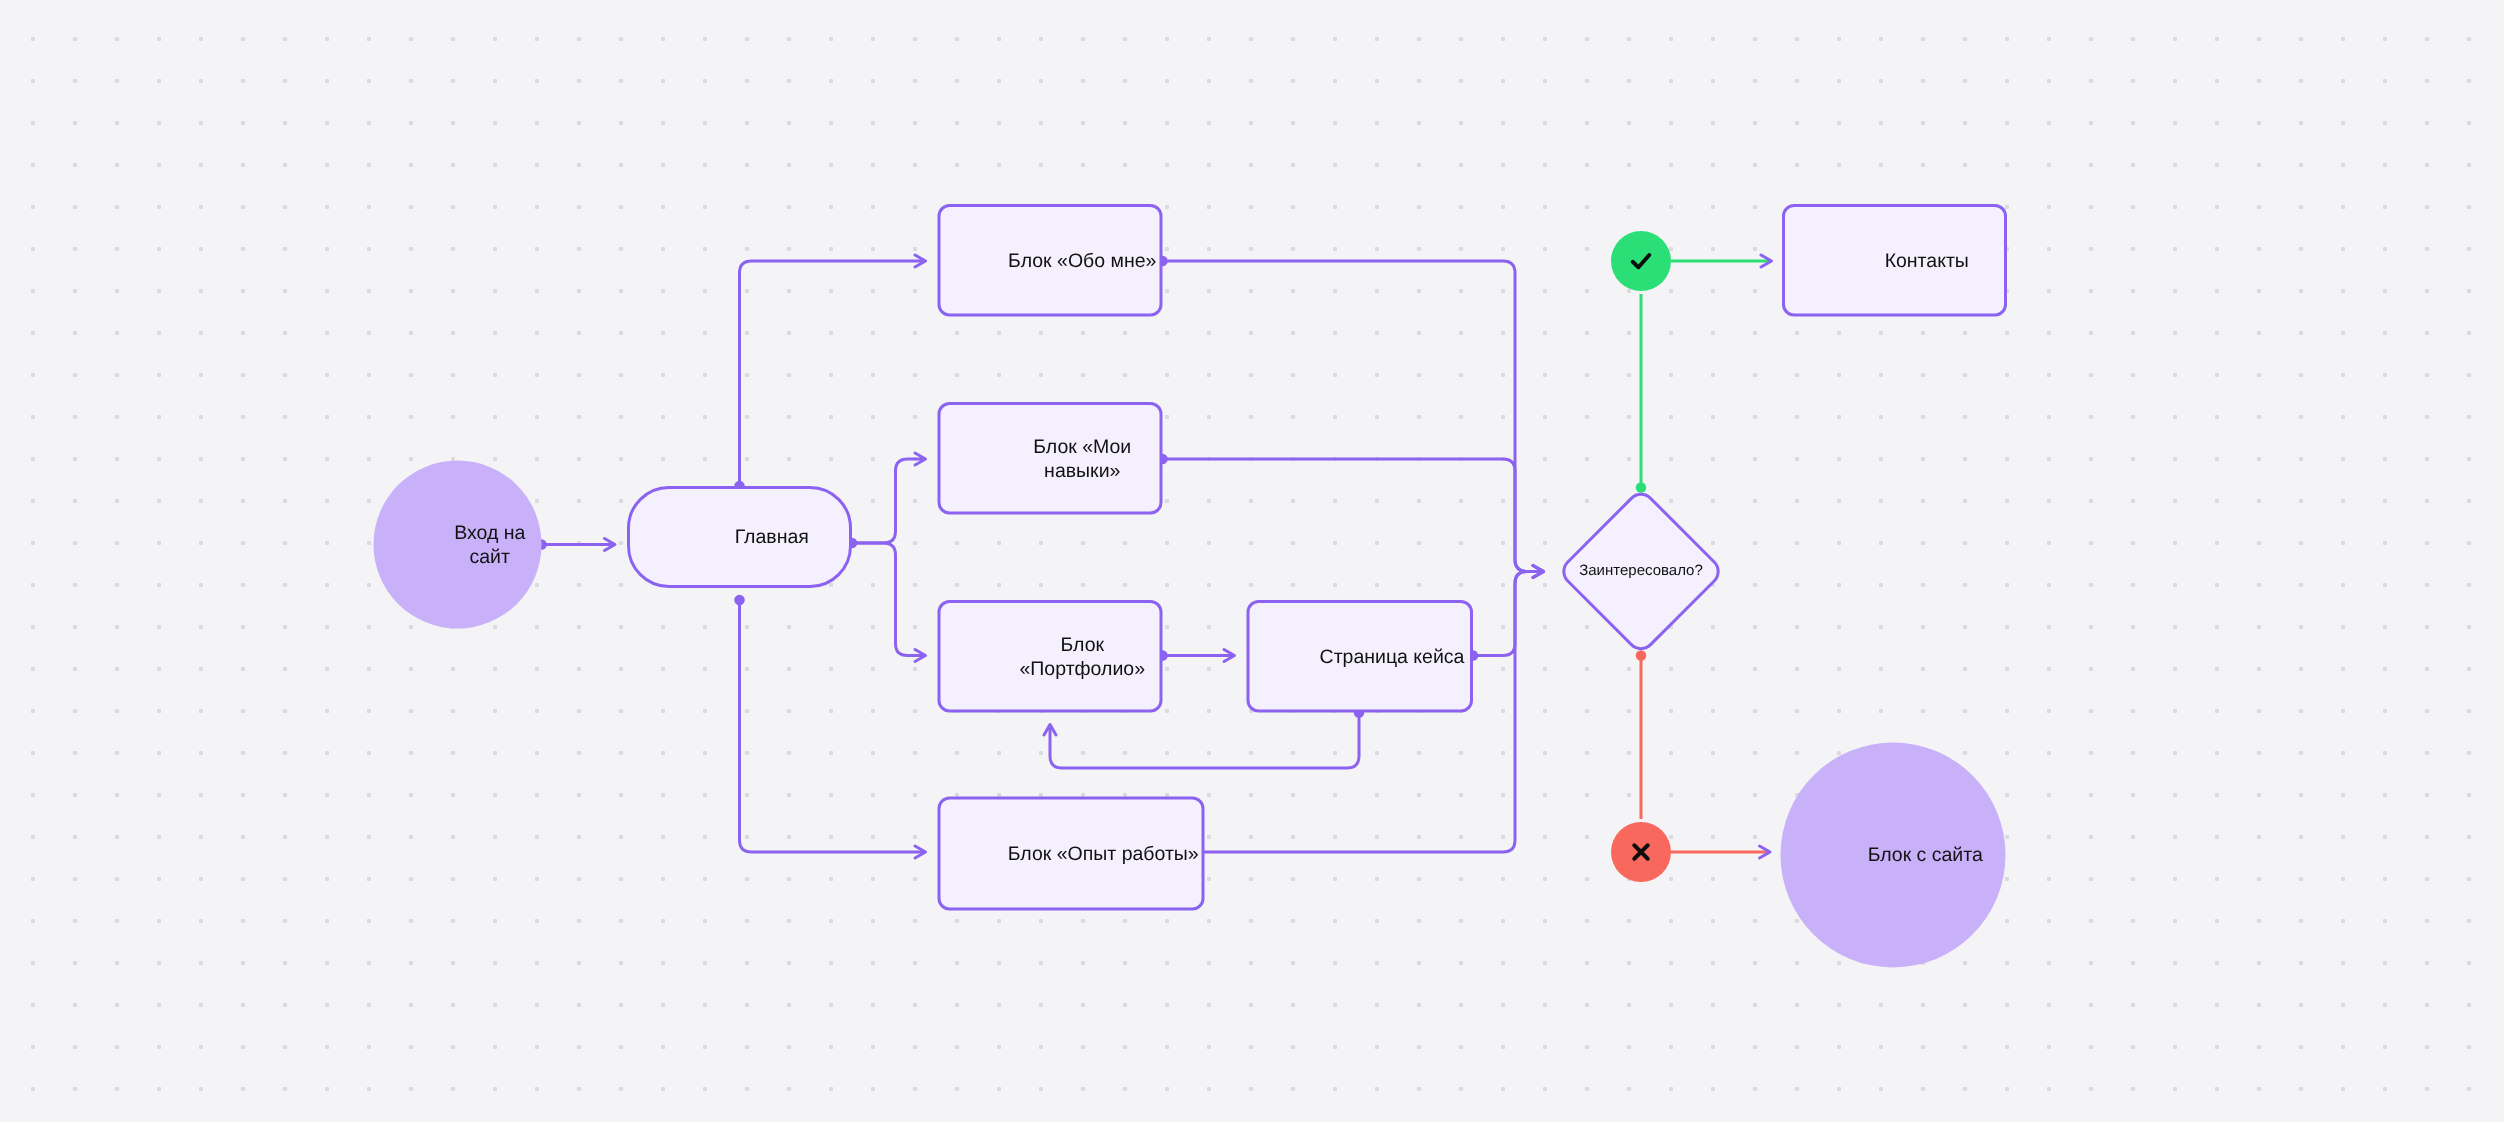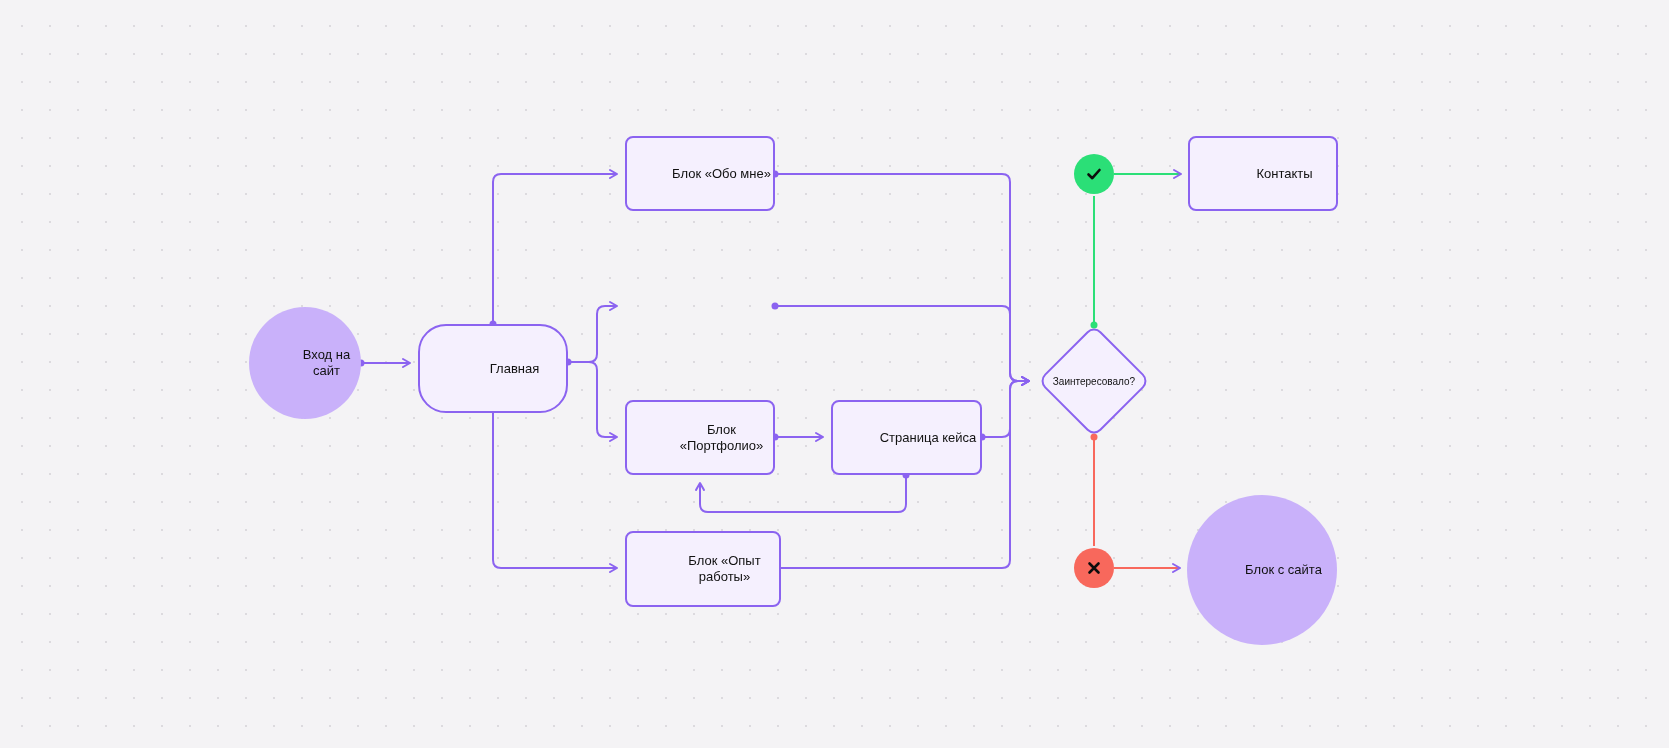--- a/index.html
+++ b/index.html
@@ -59,26 +59,26 @@
     border-radius:50%;
   }
   .marker-circle{
     border-radius:50%;
   }
   .marker-circle.yes{background:var(--green);}
   .marker-circle.no{background:var(--red);}
 
   
   .n-enter{left:249px;top:307px;width:112px;height:112px;}
-  .n-main{left:418px;top:324px;width:150px;height:89px;border-radius:28px;}
+  .n-main{left:418px;top:324px;width:150px;height:68px;border-radius:28px;}
   .n-about{left:625px;top:136px;width:150px;height:75px;}
   .n-skills{left:625px;top:268px;width:150px;height:75px;}
   .n-portfolio{left:625px;top:400px;width:150px;height:75px;}
   .n-case{left:831px;top:400px;width:151px;height:75px;}
-  .n-experience{left:625px;top:531px;width:156px;height:76px;}
+  .n-experience{left:625px;top:531px;width:178px;height:76px;}
   .n-contacts{left:1188px;top:136px;width:150px;height:75px;}
   .n-exit{left:1187px;top:495px;width:150px;height:150px;}
   .n-yes{left:1074px;top:154px;width:40px;height:40px;}
   .n-no{left:1074px;top:548px;width:40px;height:40px;}
 
   .diamond-node{
     position:absolute;
     left:1054px;top:341px;
     width:80px;height:80px;
   }
@@ -152,20 +152,23 @@
   </div>
 
   <div class="node rect-node n-main">
     <span class="node-label">Главная</span>
   </div>
 
   <div class="node rect-node n-about">
     <span class="node-label">Блок «Обо мне»</span>
   </div>
 
+  <div class="node rect-node n-skills">
+    <span class="node-label">Блок «Мои навыки»</span>
+  </div>
 
   <div class="node rect-node n-portfolio">
     <span class="node-label">Блок «Портфолио»</span>
   </div>
 
   <div class="node rect-node n-case">
     <span class="node-label">Страница кейса</span>
   </div>
 
   <div class="node rect-node n-experience">

